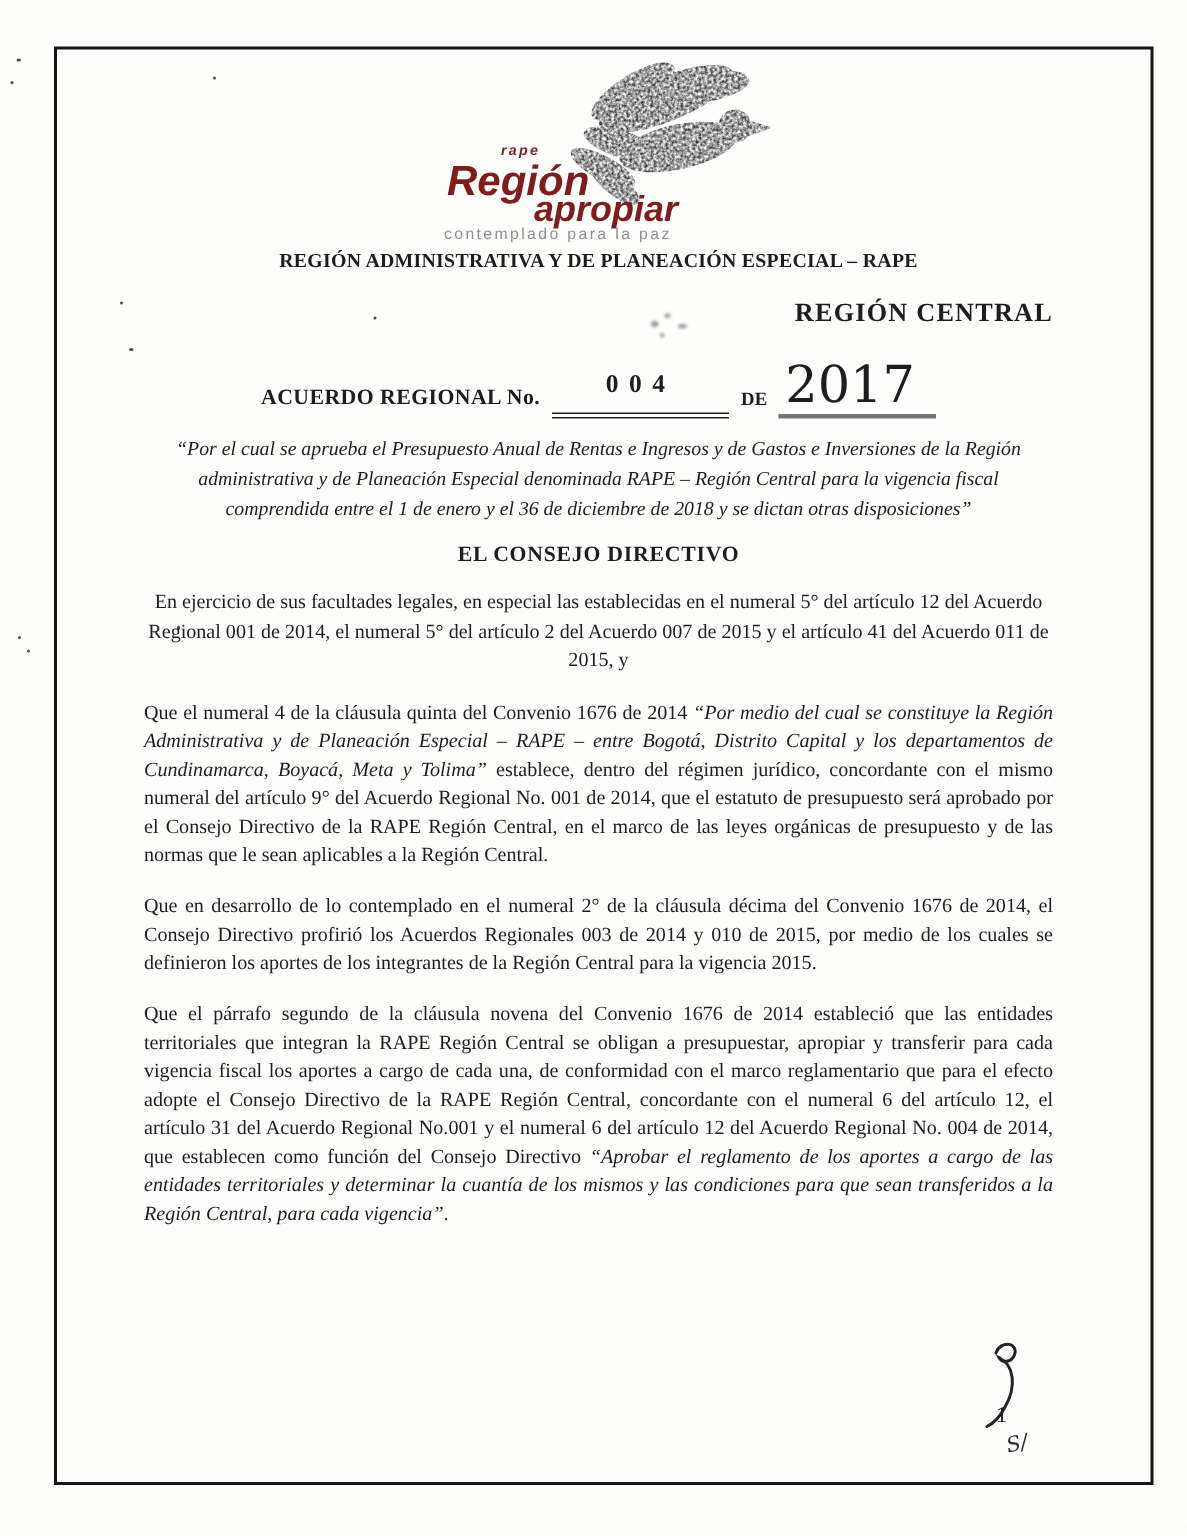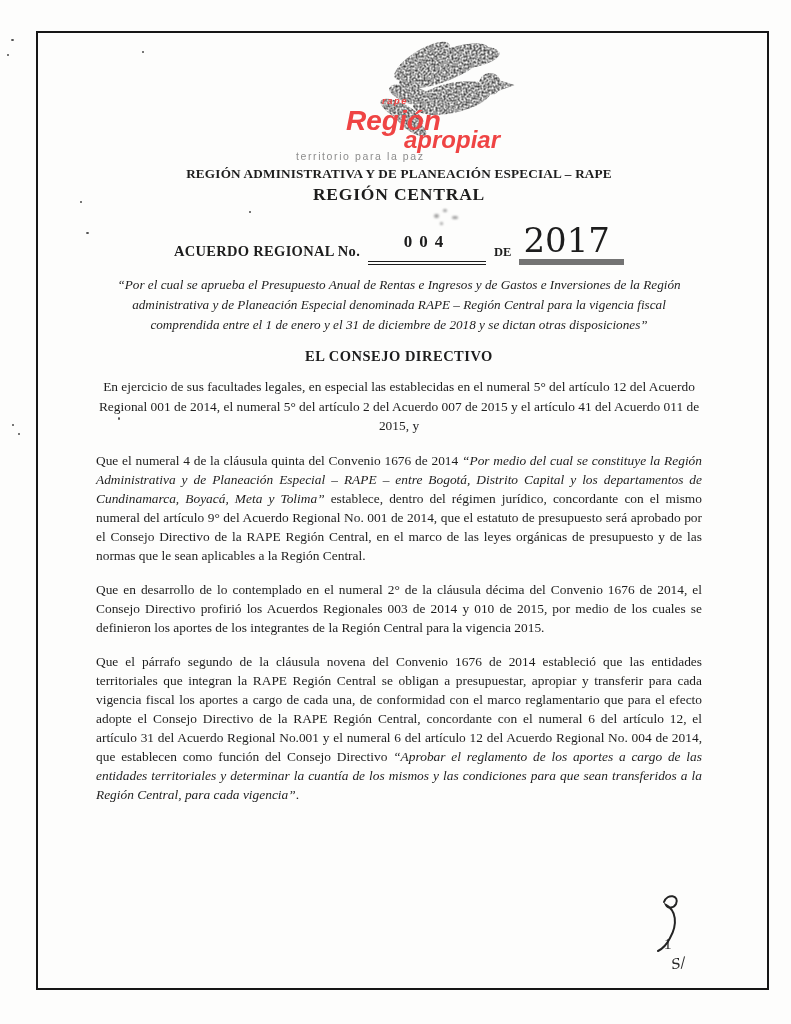--- a/index.html
+++ b/index.html
@@ -5,40 +5,40 @@
   html,body{margin:0;padding:0;background:#ffffff;}
   .page{position:relative;width:791px;height:1024px;background:#fdfdfc;overflow:hidden;
         font-family:"Liberation Serif","DejaVu Serif",serif;color:#1d1d1d;}
   .frame{position:absolute;left:36px;top:31px;width:729px;height:955px;border:2px solid #161616;}
   .content{position:absolute;left:96px;top:40px;width:606px;}
 
   
   .logo{position:relative;width:250px;height:126px;margin:0 auto;}
   .dove{position:absolute;top:-4px;right:-6px;}
   .wordmark{position:absolute;left:24px;top:56px;font-family:"Liberation Sans",sans-serif;
-            font-style:italic;font-weight:bold;color:#ef4444;line-height:1;margin-left:48px;}
+            font-style:italic;font-weight:bold;color:#7f1d1d;line-height:1;}
   .wordmark .rape{font-size:9.5px;letter-spacing:1.5px;margin-left:36px;margin-bottom:1px;}
   .wordmark .l1{font-size:28px;}
   .wordmark .l2{font-size:24px;margin-left:58px;margin-top:-7px;}
   .tagline{position:absolute;left:22px;top:110px;font-family:"Liberation Sans",sans-serif;
            font-size:10.5px;color:#8d8d8d;letter-spacing:1.6px;white-space:nowrap;}
 
   
   .org-line{text-align:center;font-weight:bold;font-size:13.2px;letter-spacing:.2px;margin-top:0;}
-  .org-name{text-align:center;font-weight:bold;font-size:17.5px;letter-spacing:.8px;margin-top:2px;}
+  .org-name{text-align:right;font-weight:bold;font-size:17.5px;letter-spacing:.8px;margin-top:16px;}
 
   .acuerdo{display:flex;justify-content:center;align-items:flex-end;gap:8px;margin-top:14px;height:46px;}
   .acuerdo .label{font-weight:bold;font-size:14.5px;letter-spacing:.3px;padding-bottom:5px;}
   .num-slot{position:relative;display:inline-block;width:118px;height:42px;border-bottom:4px double #1c1c1c;}
   .num-slot .num{position:absolute;left:0;right:0;bottom:9px;text-align:center;
                  font-family:Liberation Serif, serif;
                  font-weight:bold;font-size:17px;letter-spacing:7px;}
   .acuerdo .de{font-weight:bold;font-size:12.5px;padding-bottom:5px;}
   .acuerdo .year{font-family:"DejaVu Serif",serif;font-size:34px;line-height:.95;
-                 border-bottom:6px solid #737373;padding:0 14px 3px 4px;}
+                 border-bottom:3px solid #737373;padding:0 14px 3px 4px;}
 
   .subject{margin-top:10px;text-align:center;font-style:italic;font-size:13.2px;line-height:1.5;}
   .h-center{text-align:center;font-weight:bold;font-size:14.5px;letter-spacing:.5px;}
   .council{margin-top:14px;text-align:center;}
   .powers{margin-top:12px;text-align:center;font-size:13.4px;line-height:1.45;}
   .considerando{margin-top:18px;}
   p.body{margin:15px 0 0 0;text-align:justify;font-size:13.4px;line-height:1.42;}
   .it{font-style:italic;}
 
   
@@ -92,36 +92,36 @@
           <ellipse cx="64" cy="60" rx="26" ry="9" transform="rotate(18 64 60)"></ellipse>
           <ellipse cx="52" cy="76" rx="24" ry="8" transform="rotate(28 52 76)"></ellipse>
           <ellipse cx="60" cy="87" rx="20" ry="7" transform="rotate(38 60 87)"></ellipse>
         </g>
       </svg>
       <div class="wordmark">
         <div class="rape">rape</div>
         <div class="l1">Región</div>
         <div class="l2">apropiar</div>
       </div>
-      <div class="tagline">territorio para la paz</div>
+      <div class="tagline">contemplado para la paz</div>
     </div>
 
     <div class="org-line">REGIÓN ADMINISTRATIVA Y DE PLANEACIÓN ESPECIAL – RAPE</div>
     <div class="org-name">REGIÓN CENTRAL</div>
 
     <div class="acuerdo">
       <span class="label">ACUERDO REGIONAL No.</span>
       <span class="num-slot">
           <span class="num">004</span>
         </span>
       <span class="de">DE</span>
       <span class="year">2017</span>
     </div>
 
-    <div class="subject">“Por el cual se aprueba el Presupuesto Anual de Rentas e Ingresos y de Gastos e Inversiones de la Región administrativa y de Planeación Especial denominada RAPE – Región Central para la vigencia fiscal comprendida entre el 1 de enero y el 31 de diciembre de 2018 y se dictan otras disposiciones”</div>
+    <div class="subject">“Por el cual se aprueba el Presupuesto Anual de Rentas e Ingresos y de Gastos e Inversiones de la Región administrativa y de Planeación Especial denominada RAPE – Región Central para la vigencia fiscal comprendida entre el 1 de enero y el 36 de diciembre de 2018 y se dictan otras disposiciones”</div>
 
     <div class="h-center council">EL CONSEJO DIRECTIVO</div>
 
     <div class="powers">En ejercicio de sus facultades legales, en especial las establecidas en el numeral 5° del artículo 12 del Acuerdo Regional 001 de 2014, el numeral 5° del artículo 2 del Acuerdo 007 de 2015 y el artículo 41 del Acuerdo 011 de 2015, y</div>
 
 
     <p class="body"><span>Que el numeral 4 de la cláusula quinta del Convenio 1676 de 2014 </span><span class="it">“Por medio del cual se constituye la Región Administrativa y de Planeación Especial – RAPE – entre Bogotá, Distrito Capital y los departamentos de Cundinamarca, Boyacá, Meta y Tolima”</span><span> establece, dentro del régimen jurídico, concordante con el mismo numeral del artículo 9° del Acuerdo Regional No. 001 de 2014, que el estatuto de presupuesto será aprobado por el Consejo Directivo de la RAPE Región Central, en el marco de las leyes orgánicas de presupuesto y de las normas que le sean aplicables a la Región Central.</span></p>
     <p class="body"><span>Que en desarrollo de lo contemplado en el numeral 2° de la cláusula décima del Convenio 1676 de 2014, el Consejo Directivo profirió los Acuerdos Regionales 003 de 2014 y 010 de 2015, por medio de los cuales se definieron los aportes de los integrantes de la Región Central para la vigencia 2015.</span></p>
     <p class="body"><span>Que el párrafo segundo de la cláusula novena del Convenio 1676 de 2014 estableció que las entidades territoriales que integran la RAPE Región Central se obligan a presupuestar, apropiar y transferir para cada vigencia fiscal los aportes a cargo de cada una, de conformidad con el marco reglamentario que para el efecto adopte el Consejo Directivo de la RAPE Región Central, concordante con el numeral 6 del artículo 12, el artículo 31 del Acuerdo Regional No.001 y el numeral 6 del artículo 12 del Acuerdo Regional No. 004 de 2014, que establecen como función del Consejo Directivo </span><span class="it">“Aprobar el reglamento de los aportes a cargo de las entidades territoriales y determinar la cuantía de los mismos y las condiciones para que sean transferidos a la Región Central, para cada vigencia”</span><span>.</span></p>
 

